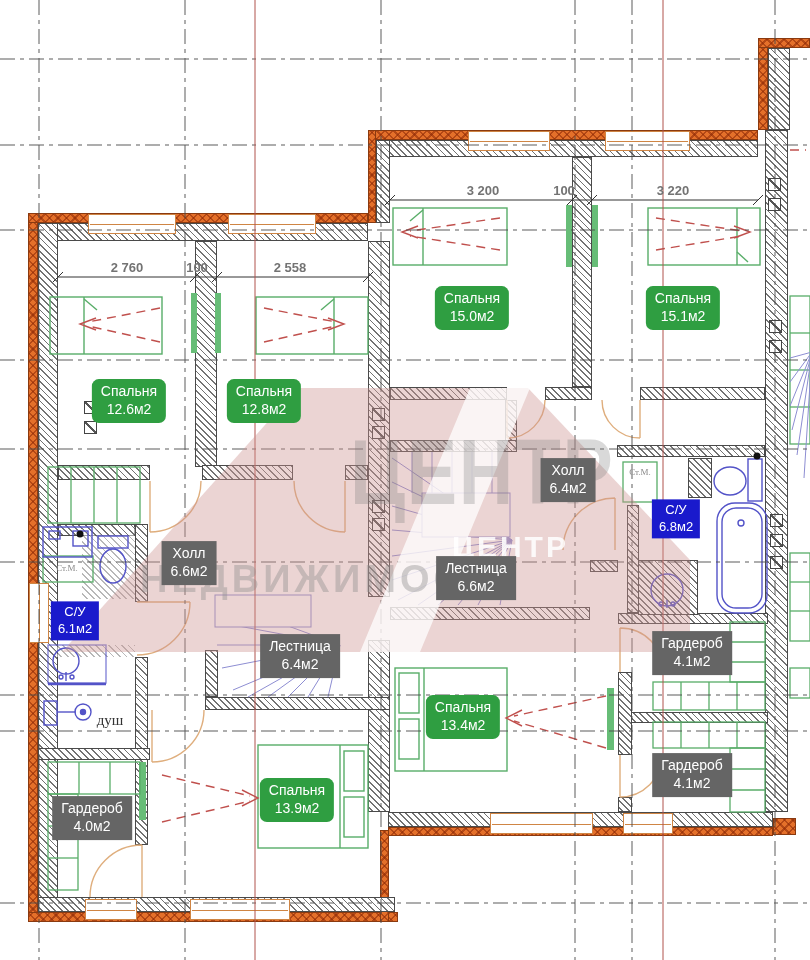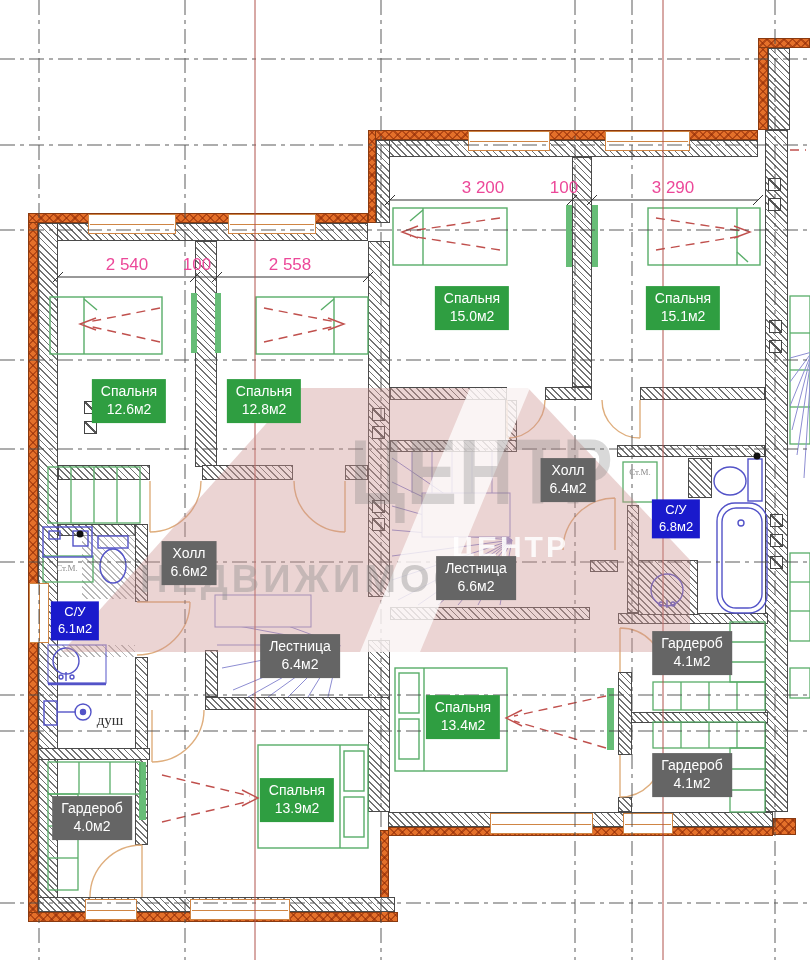--- a/index.html
+++ b/index.html
@@ -17,24 +17,24 @@
       outline:1px solid #8a3a10;outline-offset:-1px;}
   .win{position:absolute;background:#fff;border:1px solid #cf8544;box-sizing:border-box;}
   .win.h::after{content:"";position:absolute;left:1px;right:1px;top:50%;border-top:1px solid #cf8544;}
   .win.v::after{content:"";position:absolute;top:1px;bottom:1px;left:50%;border-left:1px solid #cf8544;}
   .sq{position:absolute;width:13px;height:13px;background-color:#fff;border:1px solid #444;box-sizing:border-box;
       background-image:linear-gradient(45deg, transparent 44%, #555 44% 56%, transparent 56%);}
   .gbar{position:absolute;background:#67bd77;}
   .lab{position:absolute;transform:translate(-50%,-50%);color:#fff;text-align:center;
        font-size:14px;line-height:1.28;padding:4px 9px;white-space:nowrap;z-index:30;}
   .lab span{display:block;}
-  .lab.green{background:#2f9e41;}
+  .lab.green{background:#2f9e41;border-radius:7px;}
   .lab.gray{background:#656565;}
   .lab.blue{background:#1a1acc;font-size:13px;padding:3px 7px;}
-  .dim{position:absolute;transform:translate(-50%,-100%);font-size:17px;color:#ec4899;z-index:28;white-space:nowrap;}
+  .dim{position:absolute;transform:translate(-50%,-100%);font-size:13px;color:#737373;z-index:28;white-space:nowrap;font-weight:bold;}
   .note{position:absolute;transform:translate(-50%,-50%);z-index:29;white-space:nowrap;font-family:Liberation Serif, serif;}
   .note.shower{font-size:15px;color:#333;}
   .note.stm{font-size:9px;color:#8a8a8a;}
   svg.lines{position:absolute;left:0;top:0;z-index:10;}
   #wm{position:absolute;left:0;top:0;width:810px;height:960px;z-index:20;pointer-events:none;}
   .wmpoly{position:absolute;left:0;top:0;width:810px;height:960px;}
   .wmtxt{position:absolute;font-weight:bold;}
 </style>
 </head>
 <body>
@@ -368,24 +368,24 @@
     </div>
   <div class="lab green" style="left:297px;top:800px">
       <span>Спальня</span>
       <span>13.9м2</span>
     </div>
   <div class="lab green" style="left:463px;top:717px">
       <span>Спальня</span>
       <span>13.4м2</span>
     </div>
 
-  <div class="dim" style="left:127px;top:275px">2 540</div>
+  <div class="dim" style="left:127px;top:275px">2 760</div>
   <div class="dim" style="left:197px;top:275px">100</div>
   <div class="dim" style="left:290px;top:275px">2 558</div>
   <div class="dim" style="left:483px;top:198px">3 200</div>
   <div class="dim" style="left:564px;top:198px">100</div>
-  <div class="dim" style="left:673px;top:198px">3 290</div>
+  <div class="dim" style="left:673px;top:198px">3 220</div>
 
   <div class="note shower" style="left:110px;top:720px">душ</div>
   <div class="note stm" style="left:67px;top:568px">Ст.М.</div>
   <div class="note stm" style="left:640px;top:472px">Ст.М.</div>
 
 </div>
 
 </body></html>

